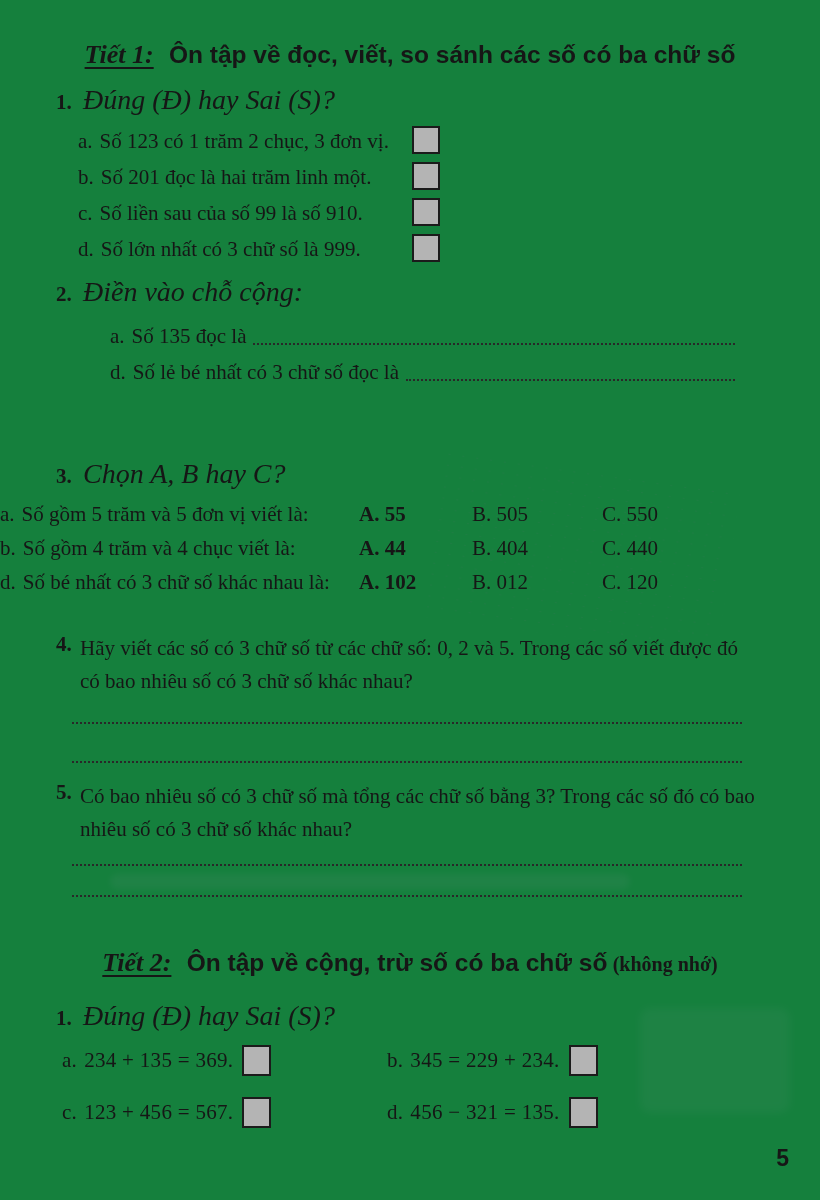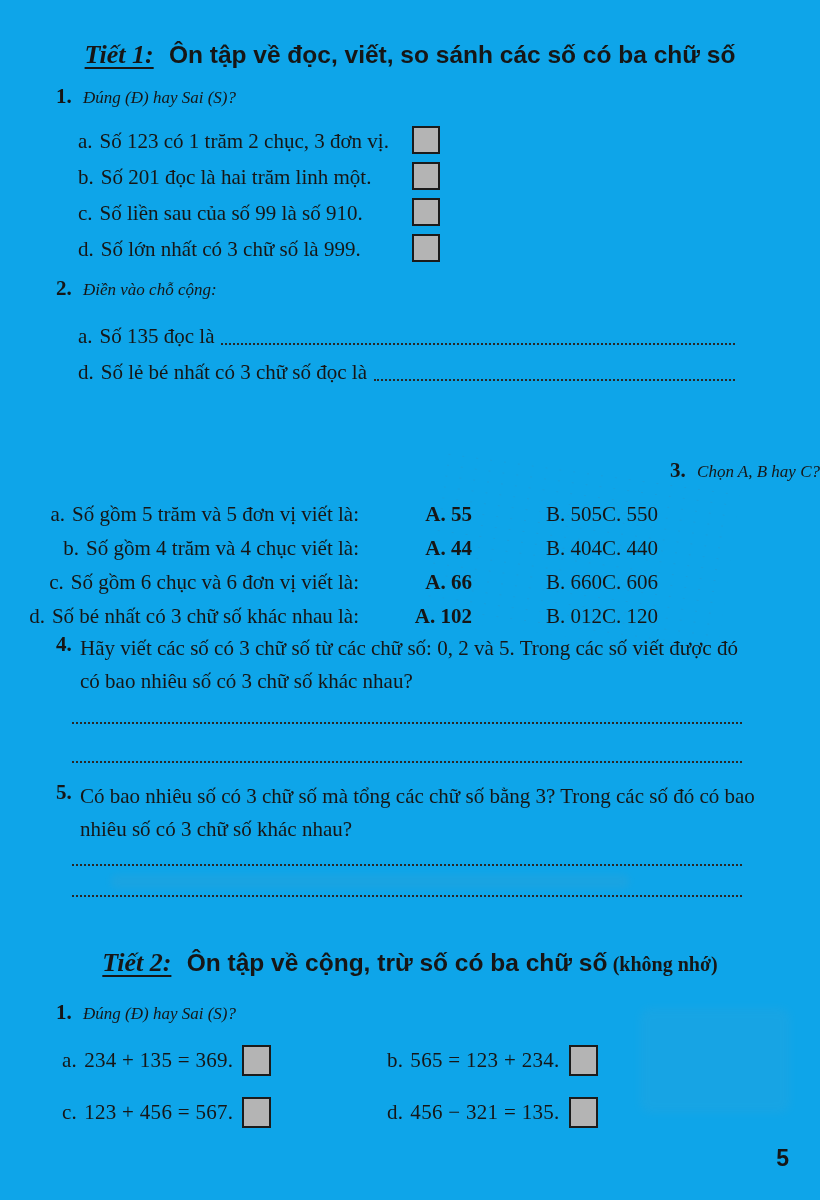--- a/index.html
+++ b/index.html
@@ -1,21 +1,21 @@
 <!DOCTYPE html>
 <html style="--checkbox-fill: #b4b4b4; --checkbox-border: #1b1b1b; --ink: #161616; --paper: #fcfcfb;"><head>
 <meta charset="utf-8">
 <style>
   * { margin: 0; padding: 0; box-sizing: border-box; }
   html, body { background: #e8e8e8; }
   .page {
     position: relative;
     width: 820px; height: 1200px;
     margin: 0 auto;
-    background: #0ea5e9;
+    background: #15803d;
     color: #161616;
     font-family: "Liberation Serif", serif;
     font-size: 21px;
     overflow: hidden;
   }
   
   .sec-title {
     position: absolute; left: 0; right: 0;
     text-align: center;
     white-space: nowrap;
@@ -36,34 +36,34 @@
   }
   .title-suffix {
     font-family: "Liberation Serif", serif;
     font-weight: bold;
     font-size: 20px;
   }
   
   section { position: absolute; left: 0; right: 0; }
   .ex-head { padding-left: 56px; margin-bottom: 9px; height: 30px; }
   .ex-num { font-weight: bold; margin-right: 6px; }
-  .ex-prompt { font-style: italic; font-size: 17px; }
+  .ex-prompt { font-style: italic; font-size: 28px; }
   .letter { margin-right: 7px; }
   
   .tf-row { position: relative; height: 36px; padding-left: 78px; display: flex; align-items: center; }
   .checkbox {
     display: inline-block;
     width: 28px; height: 28px;
     background: var(--checkbox-fill, #b4b4b4);
     border: 2.5px solid var(--checkbox-border, #1b1b1b);
   }
   .tf-row .checkbox { position: absolute; left: 412px; top: 3px; }
   
   .fill-row { height: 36px; padding-left: 78px; padding-right: 85px; display: flex; align-items: flex-end; }
-  .fill-row .txt-wrap { white-space: nowrap; line-height: 30px; }
+  .fill-row .txt-wrap { white-space: nowrap; line-height: 30px; margin-left: 32px; }
   .dots { flex: 1; border-bottom: 2.5px dotted #282828; margin-left: 7px; margin-bottom: 6px; }
   
   .mc-row { height: 34px; display: flex; align-items: center; white-space: nowrap; }
   .mc-label { width: 359px; }
   .opt-a { width: 113px; font-weight: bold; }
   .opt-b { width: 130px; }
   
   .word-prob { padding-left: 80px; padding-right: 58px; }
   .wp-num { position: absolute; left: 56px; top: 0; font-weight: bold; }
   .wp-text { line-height: 33px; }
@@ -135,44 +135,38 @@
     <div class="fill-row">
       <span class="txt-wrap"><span class="letter">a.</span><span>Số 135 đọc là</span></span>
       <span class="dots"></span>
     </div>
     <div class="fill-row">
       <span class="txt-wrap"><span class="letter">d.</span><span>Số lẻ bé nhất có 3 chữ số đọc là</span></span>
       <span class="dots"></span>
     </div>
   </section>
 
-  <section style="top:458px;text-align:right;">
+  <section style="top:458px;">
     <div class="ex-head">
       <span class="ex-num">3.</span>
       <span class="ex-prompt">Chọn A, B hay C?</span>
     </div>
     <div class="mc-row">
       <span class="mc-label"><span class="letter">a.</span><span>Số gồm 5 trăm và 5 đơn vị viết là:</span></span>
       <span class="opt-a">A. 55</span>
       <span class="opt-b">B. 505</span>
       <span class="opt-c">C. 550</span>
     </div>
     <div class="mc-row">
       <span class="mc-label"><span class="letter">b.</span><span>Số gồm 4 trăm và 4 chục viết là:</span></span>
       <span class="opt-a">A. 44</span>
       <span class="opt-b">B. 404</span>
       <span class="opt-c">C. 440</span>
     </div>
     <div class="mc-row">
-      <span class="mc-label"><span class="letter">c.</span><span>Số gồm 6 chục và 6 đơn vị viết là:</span></span>
-      <span class="opt-a">A. 66</span>
-      <span class="opt-b">B. 660</span>
-      <span class="opt-c">C. 606</span>
-    </div>
-    <div class="mc-row">
       <span class="mc-label"><span class="letter">d.</span><span>Số bé nhất có 3 chữ số khác nhau là:</span></span>
       <span class="opt-a">A. 102</span>
       <span class="opt-b">B. 012</span>
       <span class="opt-c">C. 120</span>
     </div>
   </section>
 
   <section class="word-prob" style="top:632px;">
     <span class="wp-num">4.</span>
     <p class="wp-text">Hãy viết các số có 3 chữ số từ các chữ số: 0, 2 và 5. Trong các số viết được đó có bao nhiêu số có 3 chữ số khác nhau?</p>
@@ -199,21 +193,21 @@
       <span class="ex-prompt">Đúng (Đ) hay Sai (S)?</span>
     </div>
     <div class="eq-grid">
       <div class="eq">
         <span class="letter">a.</span>
         <span>234 + 135 = 369.</span>
         <span class="checkbox"></span>
       </div>
       <div class="eq">
         <span class="letter">b.</span>
-        <span>565 = 123 + 234.</span>
+        <span>345 = 229 + 234.</span>
         <span class="checkbox"></span>
       </div>
       <div class="eq">
         <span class="letter">c.</span>
         <span>123 + 456 = 567.</span>
         <span class="checkbox"></span>
       </div>
       <div class="eq">
         <span class="letter">d.</span>
         <span>456 − 321 = 135.</span>

